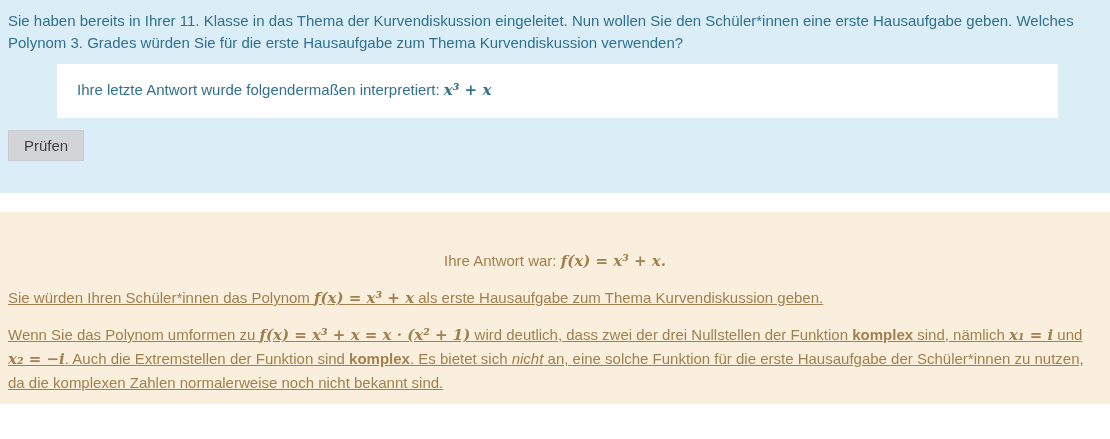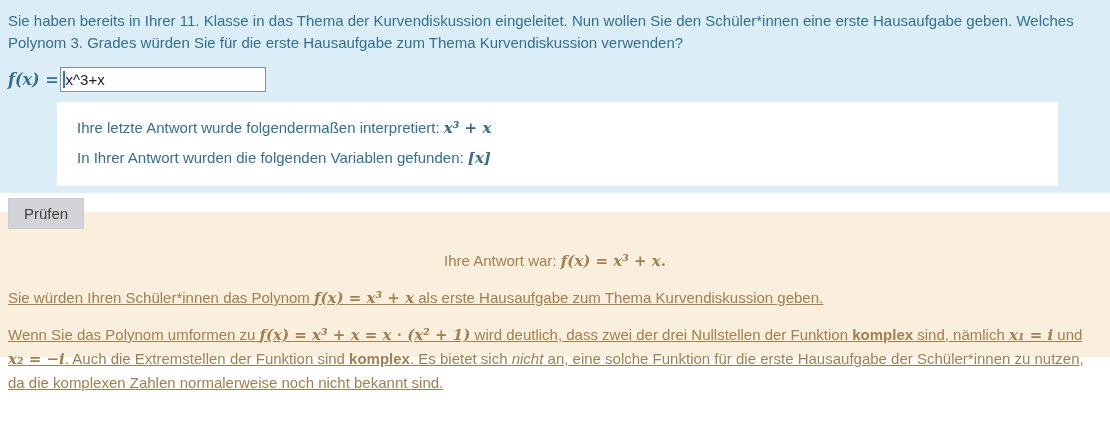--- a/index.html
+++ b/index.html
@@ -54,54 +54,44 @@
     color:#3f3f3f;
     font-family:"Liberation Sans", sans-serif;
     font-size:15px;
     padding:6px 15px;
     cursor:pointer;
   }
   .gap { height:19px; background:#ffffff; }
   .feedback-block {
     background:#faeedd;
     color:#a0804f;
-    height:145px;
+    height:192px;
     box-sizing:border-box;
     padding:0 8px;
   }
   .answer-summary { text-align:center; margin:0; padding-top:37px; line-height:23px; }
   .feedback-p { margin:13px 0 0 0; line-height:23px;text-decoration:underline; }
   .seg-bold { font-weight:bold; }
   .seg-italic { font-style:italic; }
   .seg-math {
     font-family:"DejaVu Serif", serif;
     font-style:italic;
     font-weight:600;
   }
 </style>
 </head>
 <body>
 
 <section class="question-block">
   <p class="question-text">Sie haben bereits in Ihrer 11. Klasse in das Thema der Kurvendiskussion eingeleitet. Nun wollen Sie den Schüler*innen eine erste Hausaufgabe geben. Welches Polynom 3. Grades würden Sie für die erste Hausaufgabe zum Thema Kurvendiskussion verwenden?</p>
 
-  <div class="input-row">
-    <span class="math input-label">f(x) =</span>
-    <span class="input-wrap">
-      <input class="answer" type="text" value="x^3+x" style="">
-      <span class="caret"></span>
-    </span>
-  </div>
 
   <div class="validation-box">
     <p>
       <span>Ihre letzte Antwort wurde folgendermaßen interpretiert: </span><span class="math">x³ + x</span>
-    </p>
-    <p>
-      <span>In Ihrer Antwort wurden die folgenden Variablen gefunden: </span><span class="math">[x]</span>
     </p>
   </div>
 
   <button class="check-button">Prüfen</button>
 </section>
 
 <div class="gap"></div>
 
 <section class="feedback-block">
   <p class="answer-summary"><span class="seg-text">Ihre Antwort war: </span><span class="seg-math">f(x) = x³ + x</span><span class="seg-math">.</span></p>

